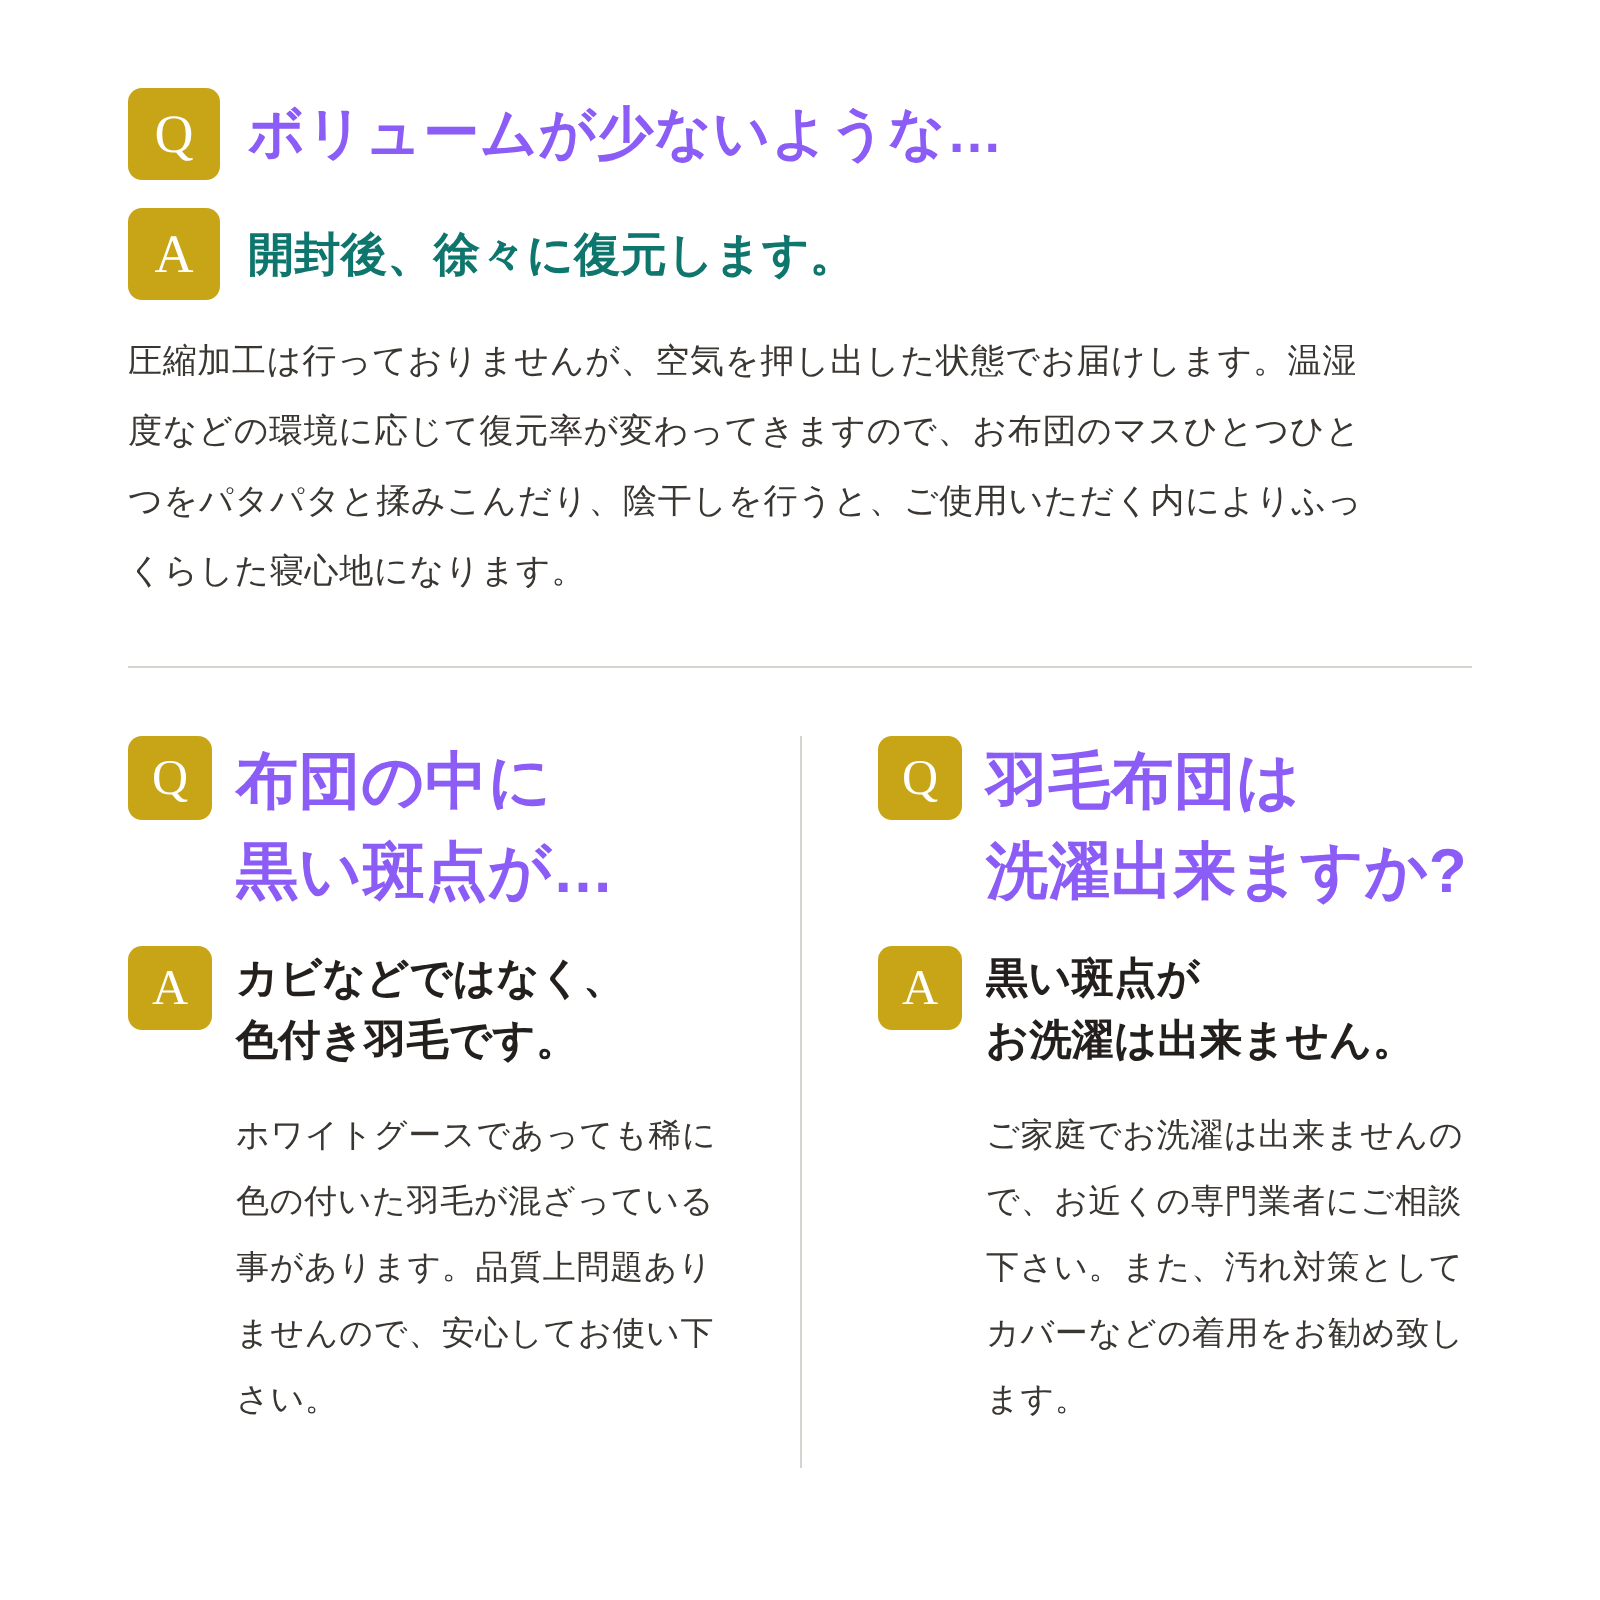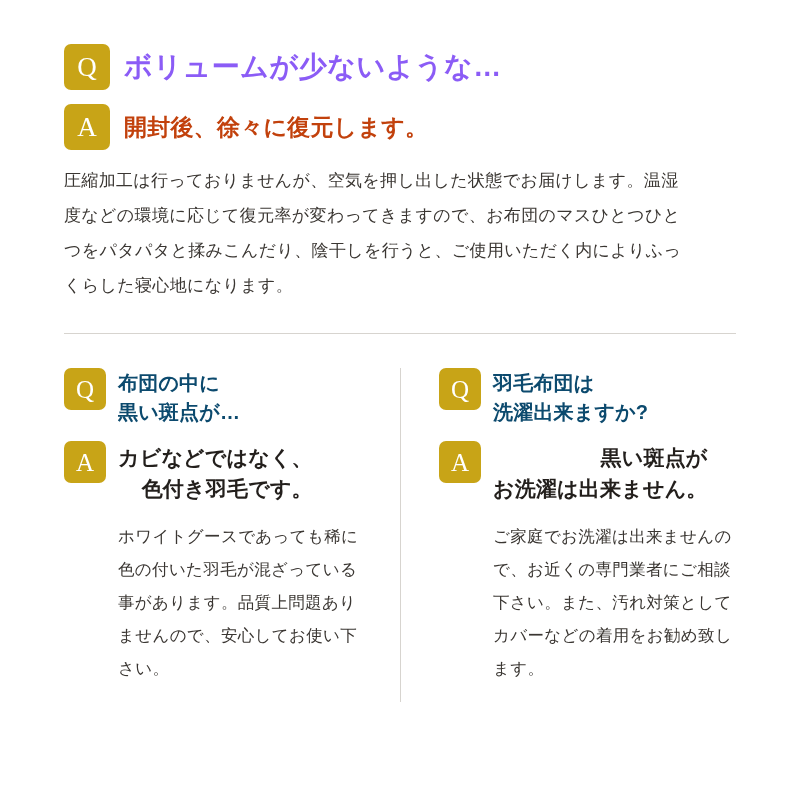--- a/index.html
+++ b/index.html
@@ -61,21 +61,21 @@
   .q-text-top {
     color: #8b5cf6;
     font-size: 28px;
     font-weight: 700;
     line-height: 1.32;
     letter-spacing: 0.02em;
     padding-top: 5px;
   }
 
   .a-text-top {
-    color: #c2410c;
+    color: #0f766e;
     font-size: 23px;
     font-weight: 700;
     line-height: 1.35;
     letter-spacing: 0.01em;
     padding-top: 8px;
   }
 
   .body-top {
     margin-top: 14px;
     color: #3a3632;
@@ -101,35 +101,34 @@
     align-items: stretch;
   }
   .col {
     width: 50%;
     box-sizing: border-box;
   }
   .col.left  { padding-right: 34px; }
   .col.right { padding-left: 38px; border-left: 1px solid #d7d4cf; }
 
   .q-text-sub {
-    color: #0c4a6e;
-    font-size: 20px;
+    color: #8b5cf6;
+    font-size: 31px;
     font-weight: 700;
     line-height: 1.45;
     letter-spacing: 0.01em;
     padding-top: 1px;
   }
   .a-text-sub {
     color: #231f1c;
     font-size: 21px;
     font-weight: 700;
     line-height: 1.45;
     letter-spacing: 0.01em;
     padding-top: 2px;
-    text-align: right;
   }
   .sub-arow { margin-top: 18px; }
 
   .body-sub {
     margin-top: 16px;
     margin-left: 54px;
     color: #3a3632;
     font-size: 16.5px;
     line-height: 2.0;
     letter-spacing: 0.02em;

